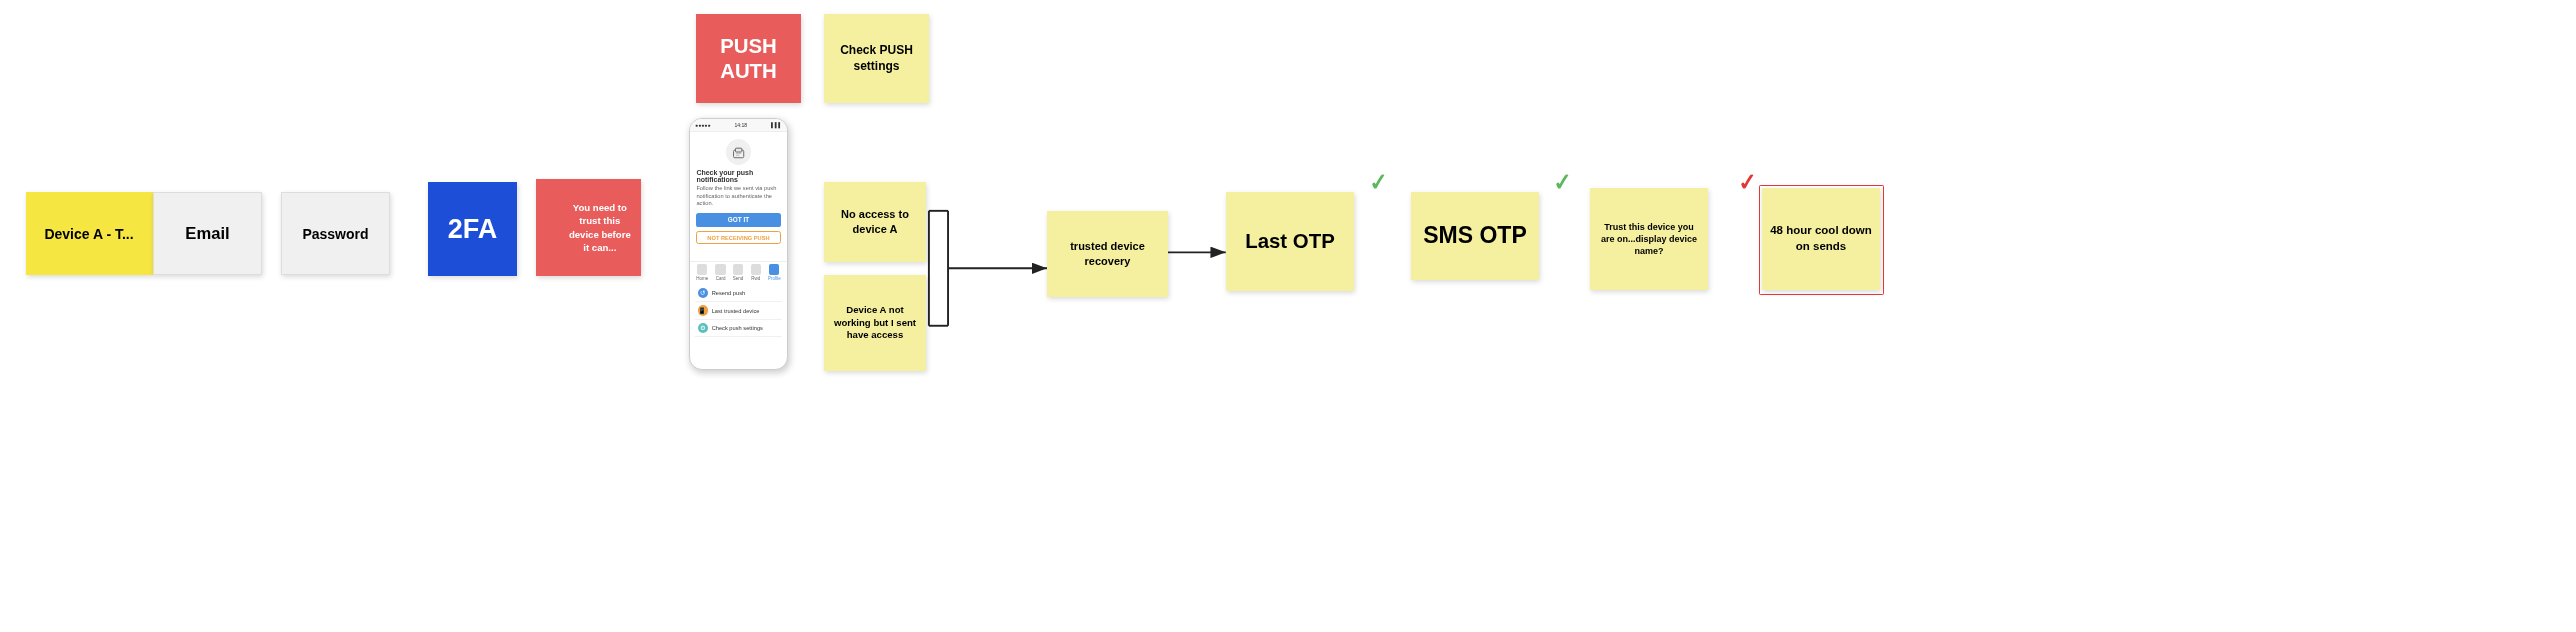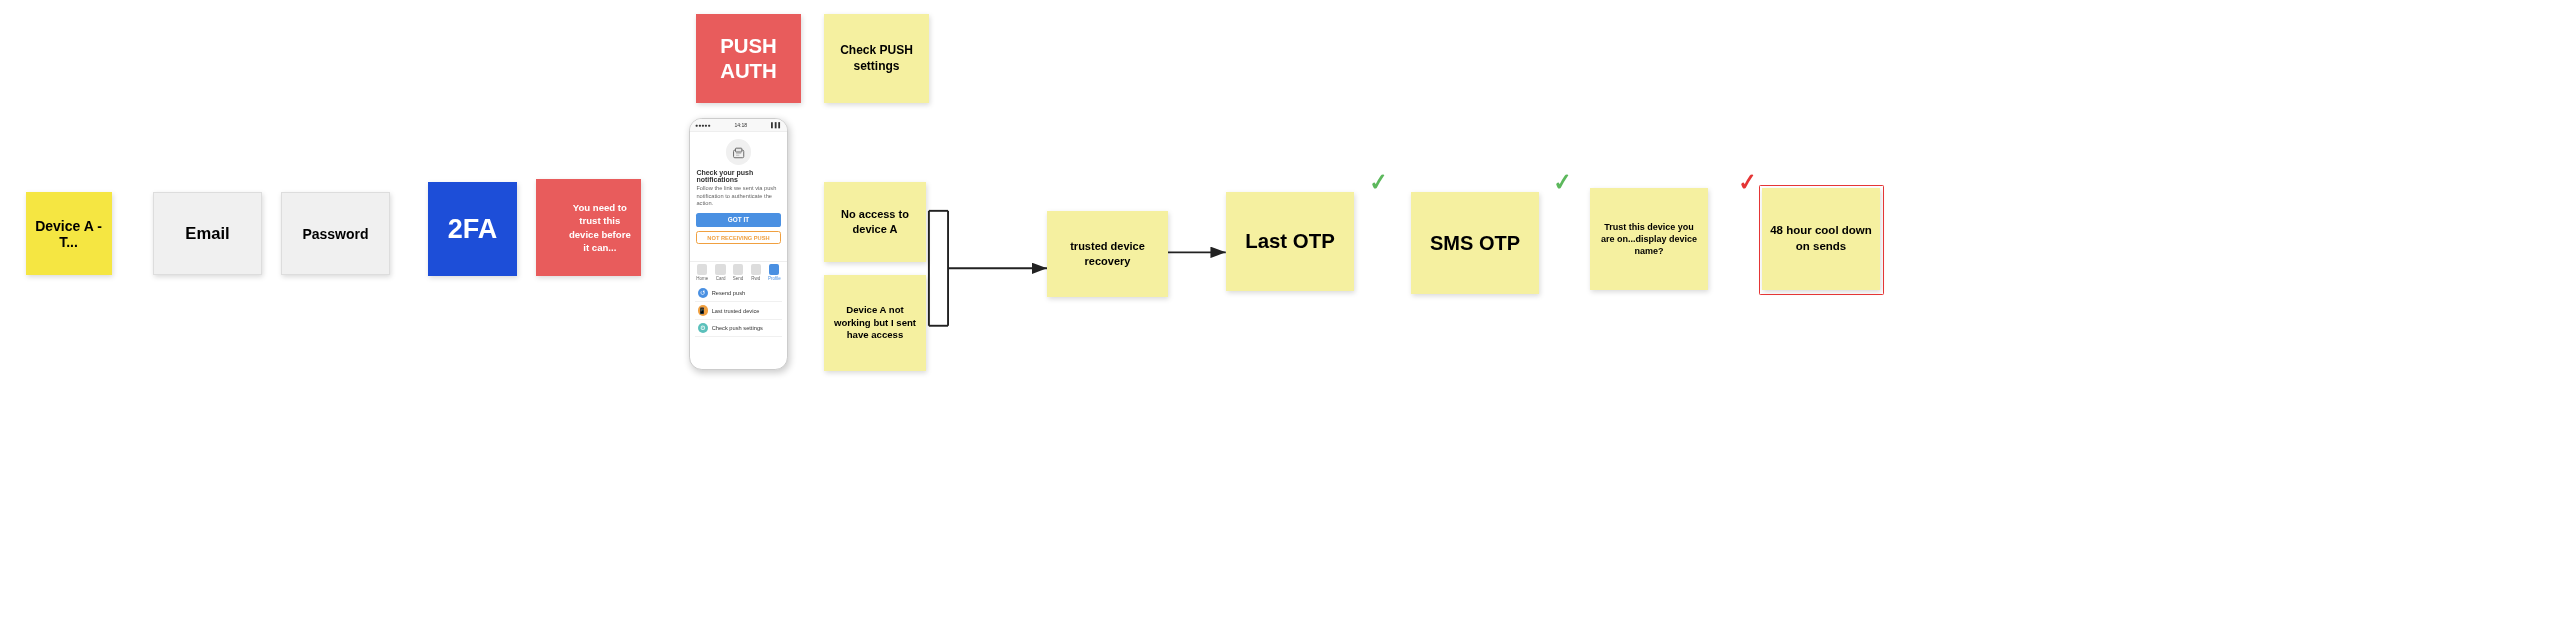--- a/index.html
+++ b/index.html
@@ -222,21 +222,21 @@
     <line x1="1455" y1="510" x2="1485" y2="510" stroke="#222" stroke-width="3"></line>
 
     <line x1="1485" y1="420" x2="1640" y2="420" stroke="#222" stroke-width="3" marker-end="url(#arrowhead)"></line>
 
     <line x1="1485" y1="330" x2="1485" y2="510" stroke="#222" stroke-width="3"></line>
 
     <line x1="1825" y1="395" x2="1920" y2="395" stroke="#222" stroke-width="3" marker-end="url(#arrowhead)"></line>
 
   </svg>
 
-  <div class="sticky sticky-yellow" style="left:25.5px; top:192px; width:86px; height:83px; font-size:14px;">
+  <div class="sticky sticky-yellow" style="left:25.5px; top:192px; width:127px; height:83px; font-size:14px;">
     <span>Device A - T...</span>
   </div>
 
   <div class="sticky sticky-white" style="left:153px; top:192px; width:109px; height:83px; font-size:16.6px;">
     <span>Email</span>
   </div>
 
   <div class="sticky sticky-white" style="left:281px; top:192px; width:109px; height:83px; font-size:14px;">
     <span>Password</span>
   </div>
@@ -337,21 +337,21 @@
   <div class="sticky sticky-light-yellow" style="left:1047px; top:211px; width:121px; height:86px; font-size:11px; line-height:1.35;">
     <span>trusted device recovery</span>
   </div>
 
   <div class="sticky sticky-light-yellow" style="left:1226px; top:192px; width:128px; height:99px; font-size:20.4px; line-height:1.2;">
     <span>Last OTP</span>
   </div>
 
   <div class="checkmark checkmark-green" style="left:1369px; top:169px; font-size:23px; color:#5cb85c; transform:rotate(-5deg);">✓</div>
 
-  <div class="sticky sticky-light-yellow" style="left:1411px; top:192px; width:128px; height:102px; font-size:20px; line-height:1.2;">
+  <div class="sticky sticky-light-yellow" style="left:1411px; top:192px; width:128px; height:88px; font-size:23px; line-height:1.2;">
     <span>SMS OTP</span>
   </div>
 
   <div class="checkmark checkmark-green" style="left:1553px; top:169px; font-size:23px; color:#5cb85c; transform:rotate(-5deg);">✓</div>
 
   <div class="sticky sticky-light-yellow" style="left:1590px; top:188px; width:118px; height:102px; font-size:9px; line-height:1.35;">
     <span>Trust this device you are on...display device name?</span>
   </div>
 
   <div class="checkmark" style="left:1738px; top:169px; font-size:23px; color:#e53535; transform:rotate(-5deg);">✓</div>

